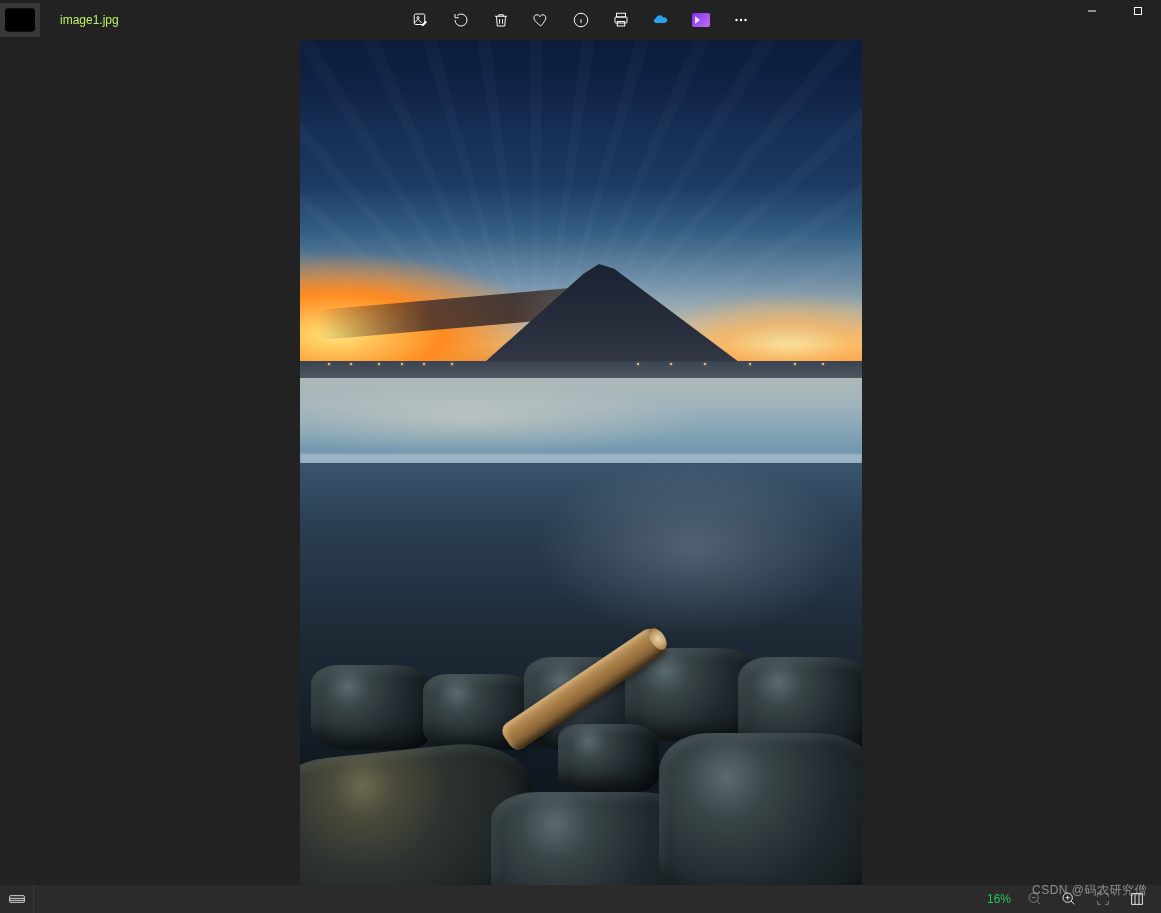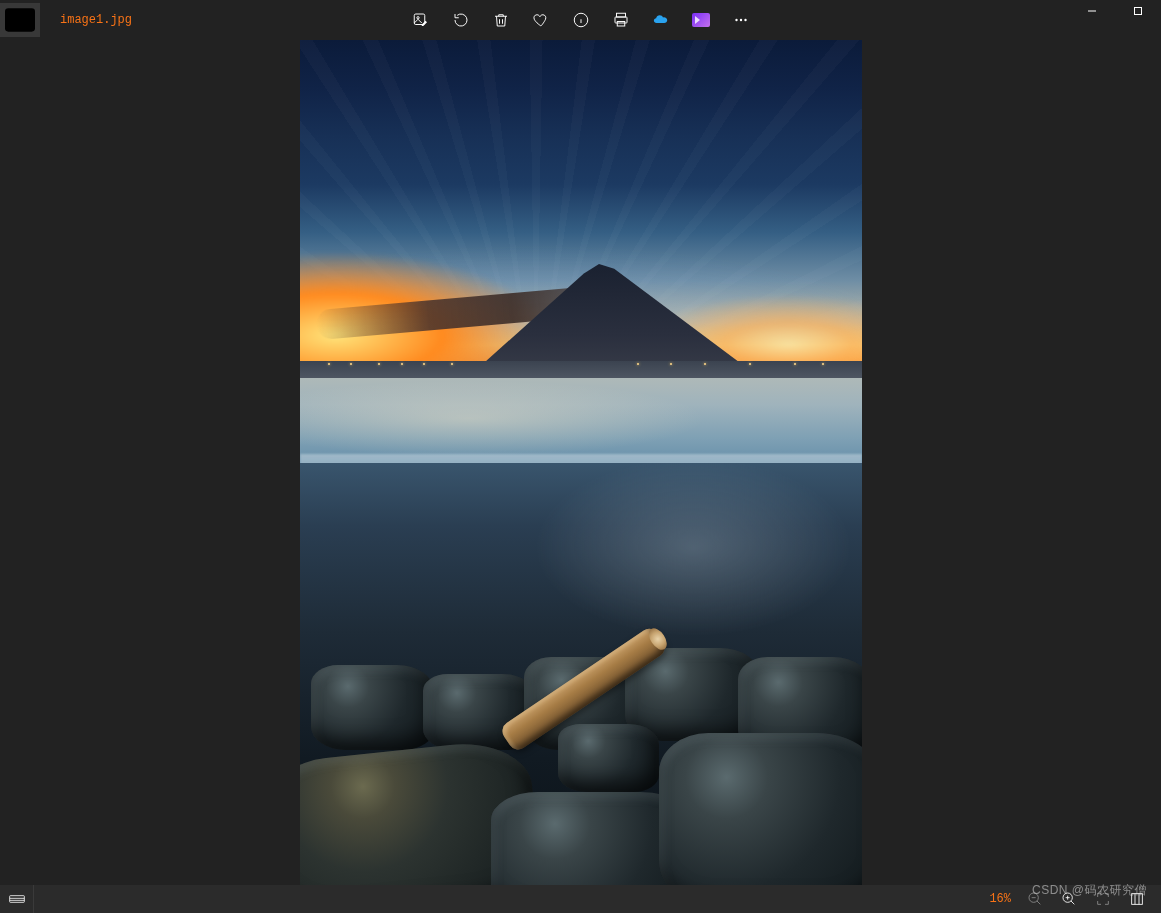--- a/index.html
+++ b/index.html
@@ -23,23 +23,22 @@
     width: 40px;
     height: 34px;
     background: #383838;
     display: flex;
     align-items: center;
     justify-content: center;
     margin-right: 8px;
   }
   .filename {
     font-size: 12px;
-    color: #f97316;
+    color: #bef264;
     padding-left: 12px;
-    font-family: Liberation Mono, monospace;
   }
   .toolbar {
     position: absolute;
     left: 50%;
     transform: translateX(-50%);
     display: flex;
     gap: 18px;
     align-items: center;
     height: 40px;
   }
@@ -220,21 +219,21 @@
     width:34px; height:28px; display:flex; align-items:center; justify-content:center;
     border-right:1px solid #3a3a3a; cursor:pointer;
   }
   .bottom-left svg{ width:16px; height:12px; stroke:#fff; fill:none; stroke-width:1.2;}
   .bottom-right {
     margin-left:auto; display:flex; align-items:center; gap:14px; padding-right:14px;
   }
   .bb-btn { cursor:pointer; display:flex; align-items:center; justify-content:center; width:20px; height:20px;}
   .bb-btn svg{ width:16px; height:16px; stroke:#fff; fill:none; stroke-width:1.3;}
   .dim{ opacity:0.45; }
-  .zoom-label{ font-size:12px; color:#f97316;font-family:Liberation Mono, monospace; }
+  .zoom-label{ font-size:12px; color:#22c55e; }
   .watermark {
     position:absolute; right:14px; bottom:14px;
     font-size:12px; color:rgba(220,220,220,0.55);
     font-family: "Microsoft YaHei","Segoe UI",sans-serif;
     letter-spacing:0.5px;
     pointer-events:none;
   }
 </style>
 </head>
 <body>

